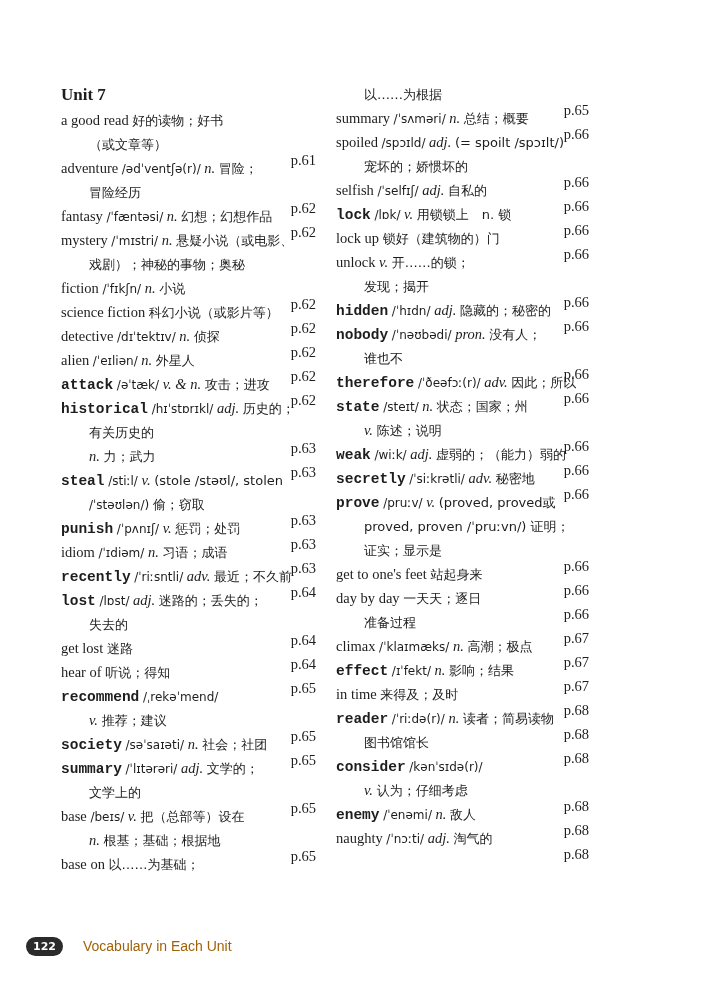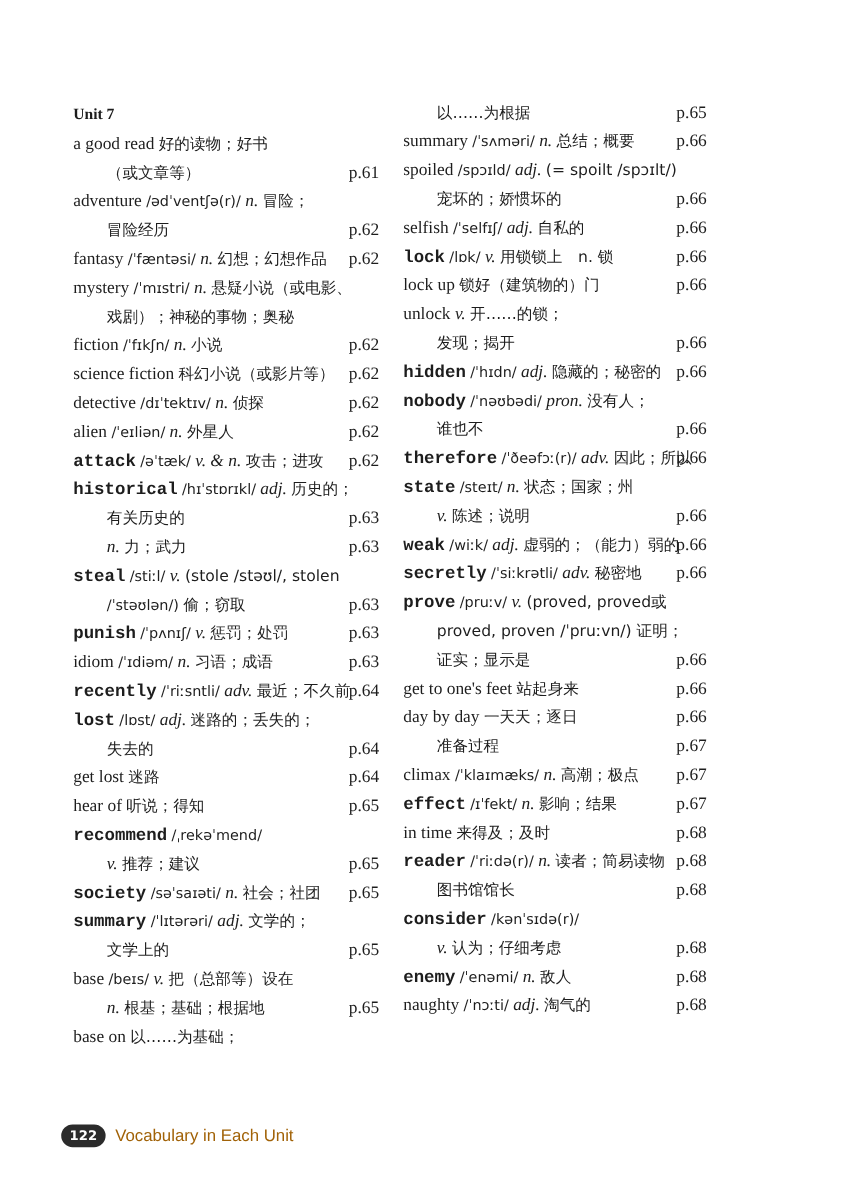--- a/index.html
+++ b/index.html
@@ -7,27 +7,27 @@
     width: 702px; height: 992px; background: #ffffff; position: relative; overflow: hidden;
     font-family: "Liberation Serif", "DejaVu Serif", serif; color: #1d1d1d;
   }
   .col { position: absolute; top: 82px; }
   .col.left { left: 61px; width: 255px; }
   .col.right { left: 336px; width: 253px; }
   .line {
     position: relative; height: 24px; line-height: 24px; font-size: 14.5px; white-space: nowrap;
   }
   .line.indent .txt { padding-left: 28px; }
-  .line .page { position: absolute; right: 0; top: 0; }
-  .unit-title { font-weight: bold; font-size: 13px; height: 26px; line-height: 26px; }
+  .line .page { position: absolute; right: 0; top: 16px; }
+  .unit-title { font-weight: bold; font-size: 17px; height: 26px; line-height: 26px; }
   .hw.bold { font-weight: bold; font-family: Liberation Mono, monospace; }
   .pos { font-style: italic; }
   .ipa { font-family: "DejaVu Sans", sans-serif; font-size: 12px; text-align: center; }
   .zh { font-family: "DejaVu Sans", sans-serif; font-size: 13px; }
-  .footer { position: absolute; left: 51px; top: 934px; height: 24px; display: flex; align-items: center; }
+  .footer { position: absolute; left: 26px; top: 934px; height: 24px; display: flex; align-items: center; gap: 12px; }
   .badge {
     background: #2b2b2b; color: #fff; font-family: "DejaVu Sans", sans-serif; font-weight: bold;
     font-size: 11px; border-radius: 12px; padding: 3px 7px; margin-right: 8px;
   }
   .footer-title { font-family: Liberation Sans, sans-serif; font-size: 14px; color: #a16207; }
 </style>
 </head>
 <body>
 
 <div class="col left">

